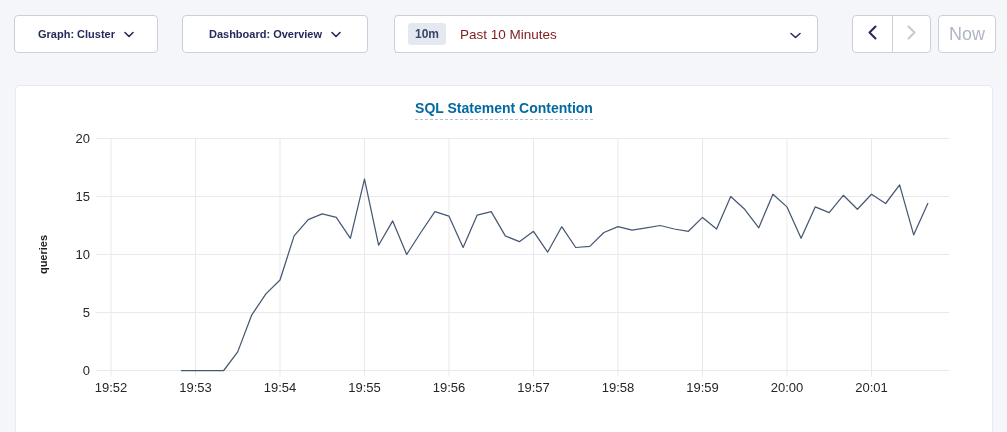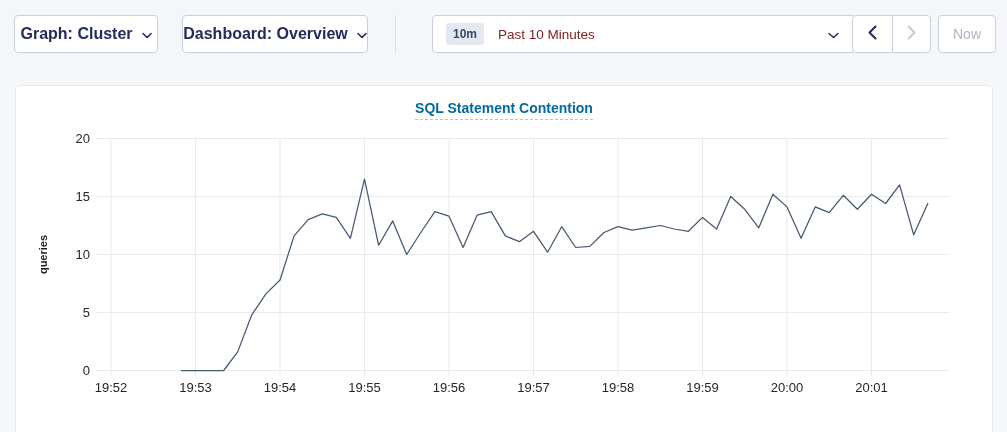--- a/index.html
+++ b/index.html
@@ -9,47 +9,47 @@
     font-family: "Liberation Sans", sans-serif;
     position: relative;
   }
   
   .toolbar { position: absolute; left: 0; top: 0; width: 1007px; height: 70px; }
   .tb-btn {
     position: absolute; top: 15px; height: 38px;
     background: #fff; border: 1px solid #c9cfdb; border-radius: 4px;
     display: flex; align-items: center; justify-content: center;
     font-family: "Liberation Sans", sans-serif;
-    font-size: 16px; font-weight: bold; color: #242a5c; cursor: pointer;
+    font-size: 11px; font-weight: bold; color: #242a5c; cursor: pointer;
     gap: 9px;
   }
   .btn-graph { left: 14px; width: 144px; }
   .btn-dashboard { left: 182px; width: 186px; }
   .tb-divider { position: absolute; left: 395px; top: 15px; width: 1px; height: 38px; background: #d9dee8; }
   .time-selector {
-    position: absolute; left: 432px; top: 15px; width: 424px; height: 38px;
+    position: absolute; left: 394px; top: 15px; width: 424px; height: 38px;
     background: #fff; border: 1px solid #c9cfdb; border-radius: 4px;
     display: flex; align-items: center; cursor: pointer;
   }
   .time-badge {
     margin-left: 13px; background: #e4e8f1; color: #3a4666;
     font-size: 12px; font-weight: bold; padding: 4px 7px; border-radius: 3px;
   }
   .time-label { margin-left: 14px; font-size: 13.5px; color: #7f1d1d; font-weight: normal; flex: 1; }
   .time-chevron { margin-right: 16px; }
   .arrow-group {
     position: absolute; left: 852px; top: 15px; width: 79px; height: 38px;
     background: #fff; border: 1px solid #c9cfdb; border-radius: 4px;
     display: flex;
   }
   .arrow-btn { width: 50%; display: flex; align-items: center; justify-content: center; cursor: pointer; }
   .arrow-btn.next { border-left: 1px solid #c9cfdb; cursor: default; }
   .btn-now {
     left: 938px; width: 58px;
-    font-weight: normal; font-size: 14px; color: #b0b6c5; cursor: default;
+    font-weight: normal; font-size: 18px; color: #b0b6c5; cursor: default;
   }
   
   .card {
     position: absolute; left: 15px; top: 85px; width: 978px; height: 360px;
     background: #fff; border: 1px solid #e7eaf1; border-radius: 5px;
   }
   .chart-title-row { position: absolute; left: 0; right: 0; top: 13px; text-align: center; }
   .chart-title {
     display: inline-block; font-size: 14px; font-weight: bold; color: #0369a1;
     border-bottom: 1px dashed #b6c0d8; padding-bottom: 3px; cursor: help;

